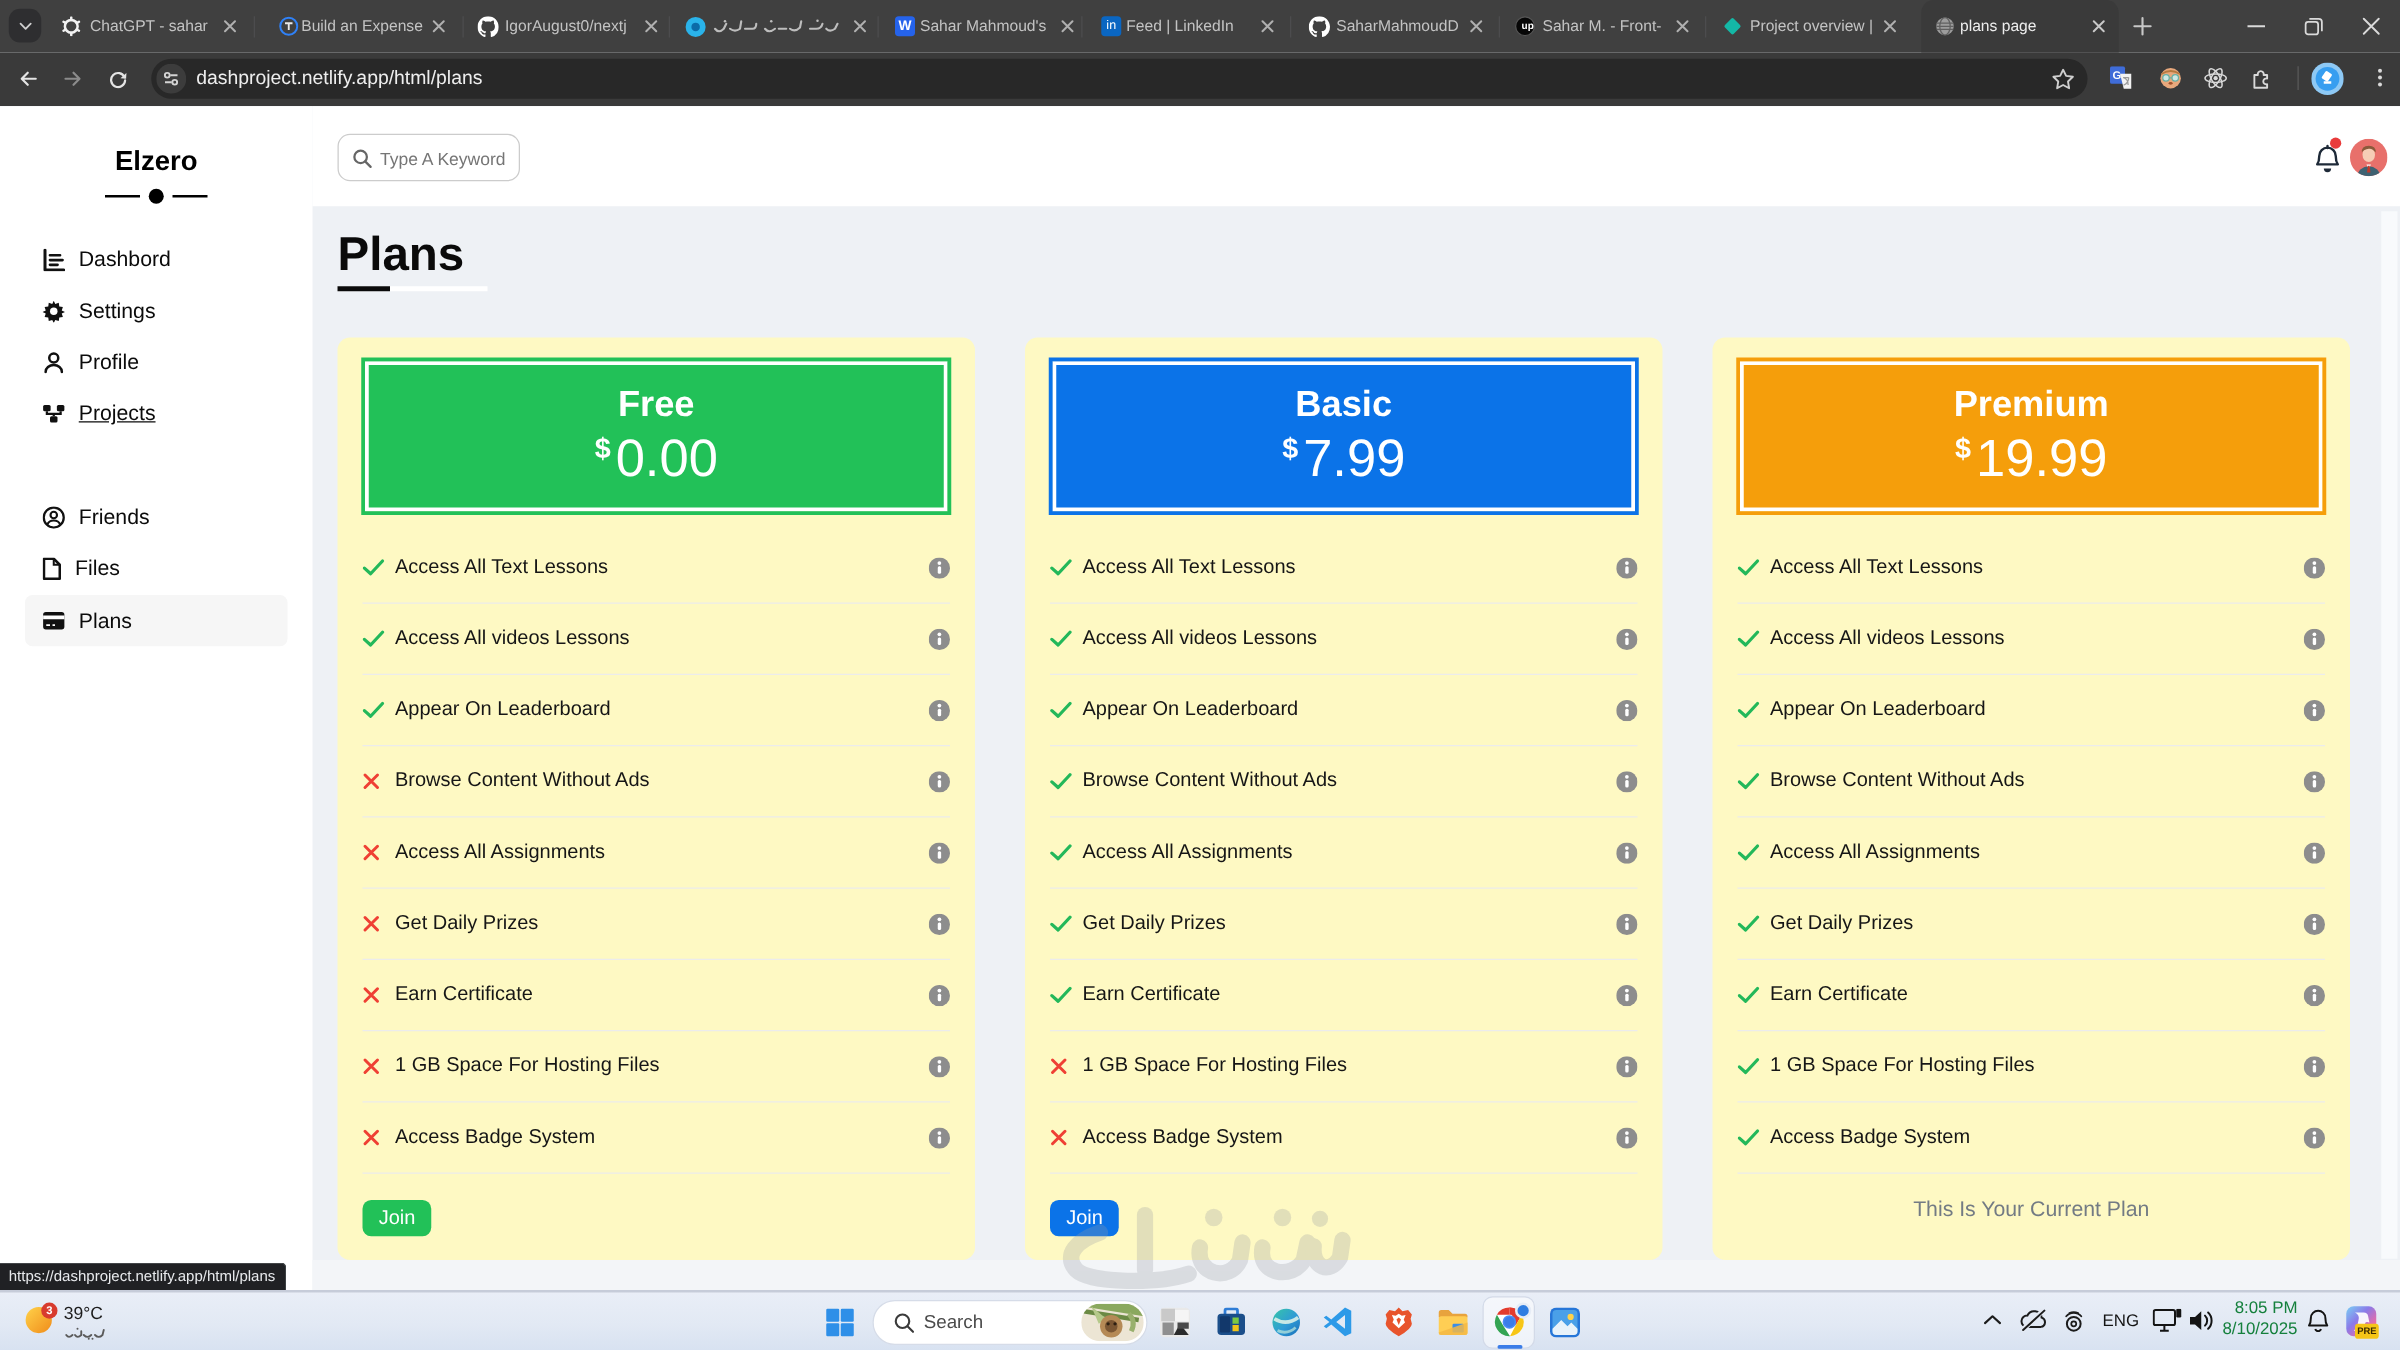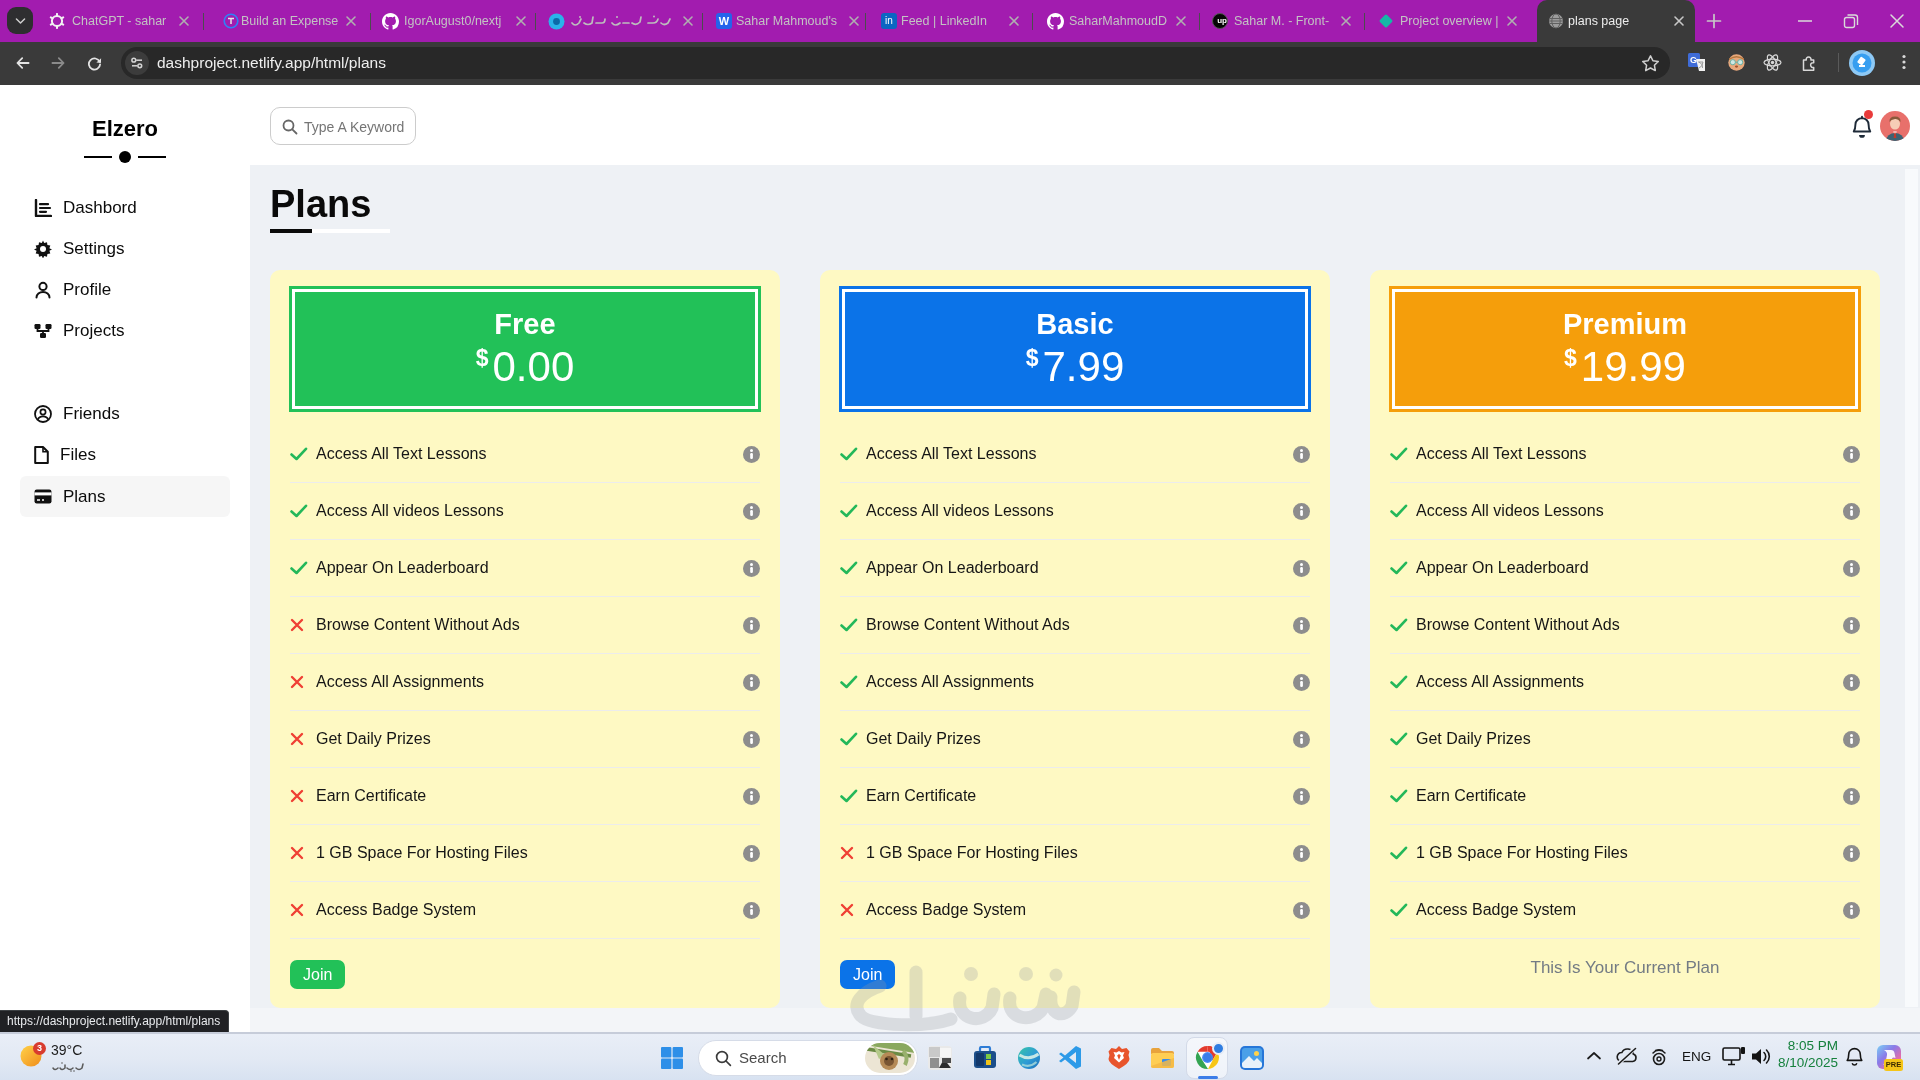--- a/index.html
+++ b/index.html
@@ -1,16 +1,16 @@
 <!DOCTYPE html>
 <html><head><meta charset="utf-8">
 <style>
 *{margin:0;padding:0;box-sizing:border-box;font-family:"Liberation Sans",sans-serif}
 html,body{width:1920px;height:1080px;overflow:hidden;background:#eef1f5}
-#tabstrip{position:absolute;left:0;top:0;width:1920px;height:42px;background:#a21caf}
+#tabstrip{position:absolute;left:0;top:0;width:1920px;height:42px;background:#404040}
 #toolbar{position:absolute;left:0;top:42px;width:1920px;height:43px;background:#3a3a3a}
 .tabfav{position:absolute;top:13px}
 .tabtxt{position:absolute;top:14px;font-size:12.5px;color:#d2d2d2;white-space:nowrap}
 .tabx{position:absolute;top:13px}
 .tabsep{position:absolute;top:13px;width:1px;height:17px;background:#4c4c4e}
 #activetab{position:absolute;left:1537px;top:0;width:158px;height:42px;background:#3a3a3a;border-radius:10px 10px 0 0}
 #page{position:absolute;left:0;top:85px;width:1920px;height:947px;background:#eef1f5}
 #sidebar{position:absolute;left:0;top:0;width:250px;height:947px;background:#fff}
 #pghead{position:absolute;left:250px;top:0;width:1670px;height:80px;background:#fff}
 #searchbox{position:absolute;left:20px;top:22px;width:146px;height:38px;border:1px solid #ccc;border-radius:10px;background:#fff}
@@ -212,21 +212,21 @@
           </svg>
           <span>Profile</span>
         </div>
         <div class="nav" style="top:143.3px;">
           <svg width="18" height="18" viewBox="0 0 18 18" style="">
             <path d="M9 0.5 l1.2 2.6 2.8-.9 .4 2.9 2.9.4 -.9 2.8 2.6 1.2 -2.6 1.2 .9 2.8 -2.9.4 -.4 2.9 -2.8-.9 -1.2 2.6 -1.2-2.6 -2.8.9 -.4-2.9 -2.9-.4 .9-2.8 -2.6-1.2 2.6-1.2 -.9-2.8 2.9-.4 .4-2.9 2.8.9 Z" fill="#111"></path>
             <circle cx="9" cy="9" r="3" fill="#fff"></circle>
           </svg>
           <span>Settings</span>
         </div>
-        <div class="nav" style="top:225.90000000000003px;">
+        <div class="nav" style="top:225.90000000000003px;text-decoration:underline;">
           <svg width="18" height="18" viewBox="0 0 18 18" style="">
             <rect x="0.5" y="2" width="6" height="5" rx="1.2" fill="#111"></rect>
             <rect x="11.5" y="2" width="6" height="5" rx="1.2" fill="#111"></rect>
             <rect x="6" y="11" width="6" height="5" rx="1.2" fill="#111"></rect>
             <path d="M3.5 7 L3.5 9 L14.5 9 L14.5 7 M9 9 L9 11" stroke="#111" stroke-width="1.8" fill="none"></path>
           </svg>
           <span>Projects</span>
         </div>
         <div class="nav" style="top:308.50000000000006px;">
           <svg width="18" height="18" viewBox="0 0 18 18" style="">

